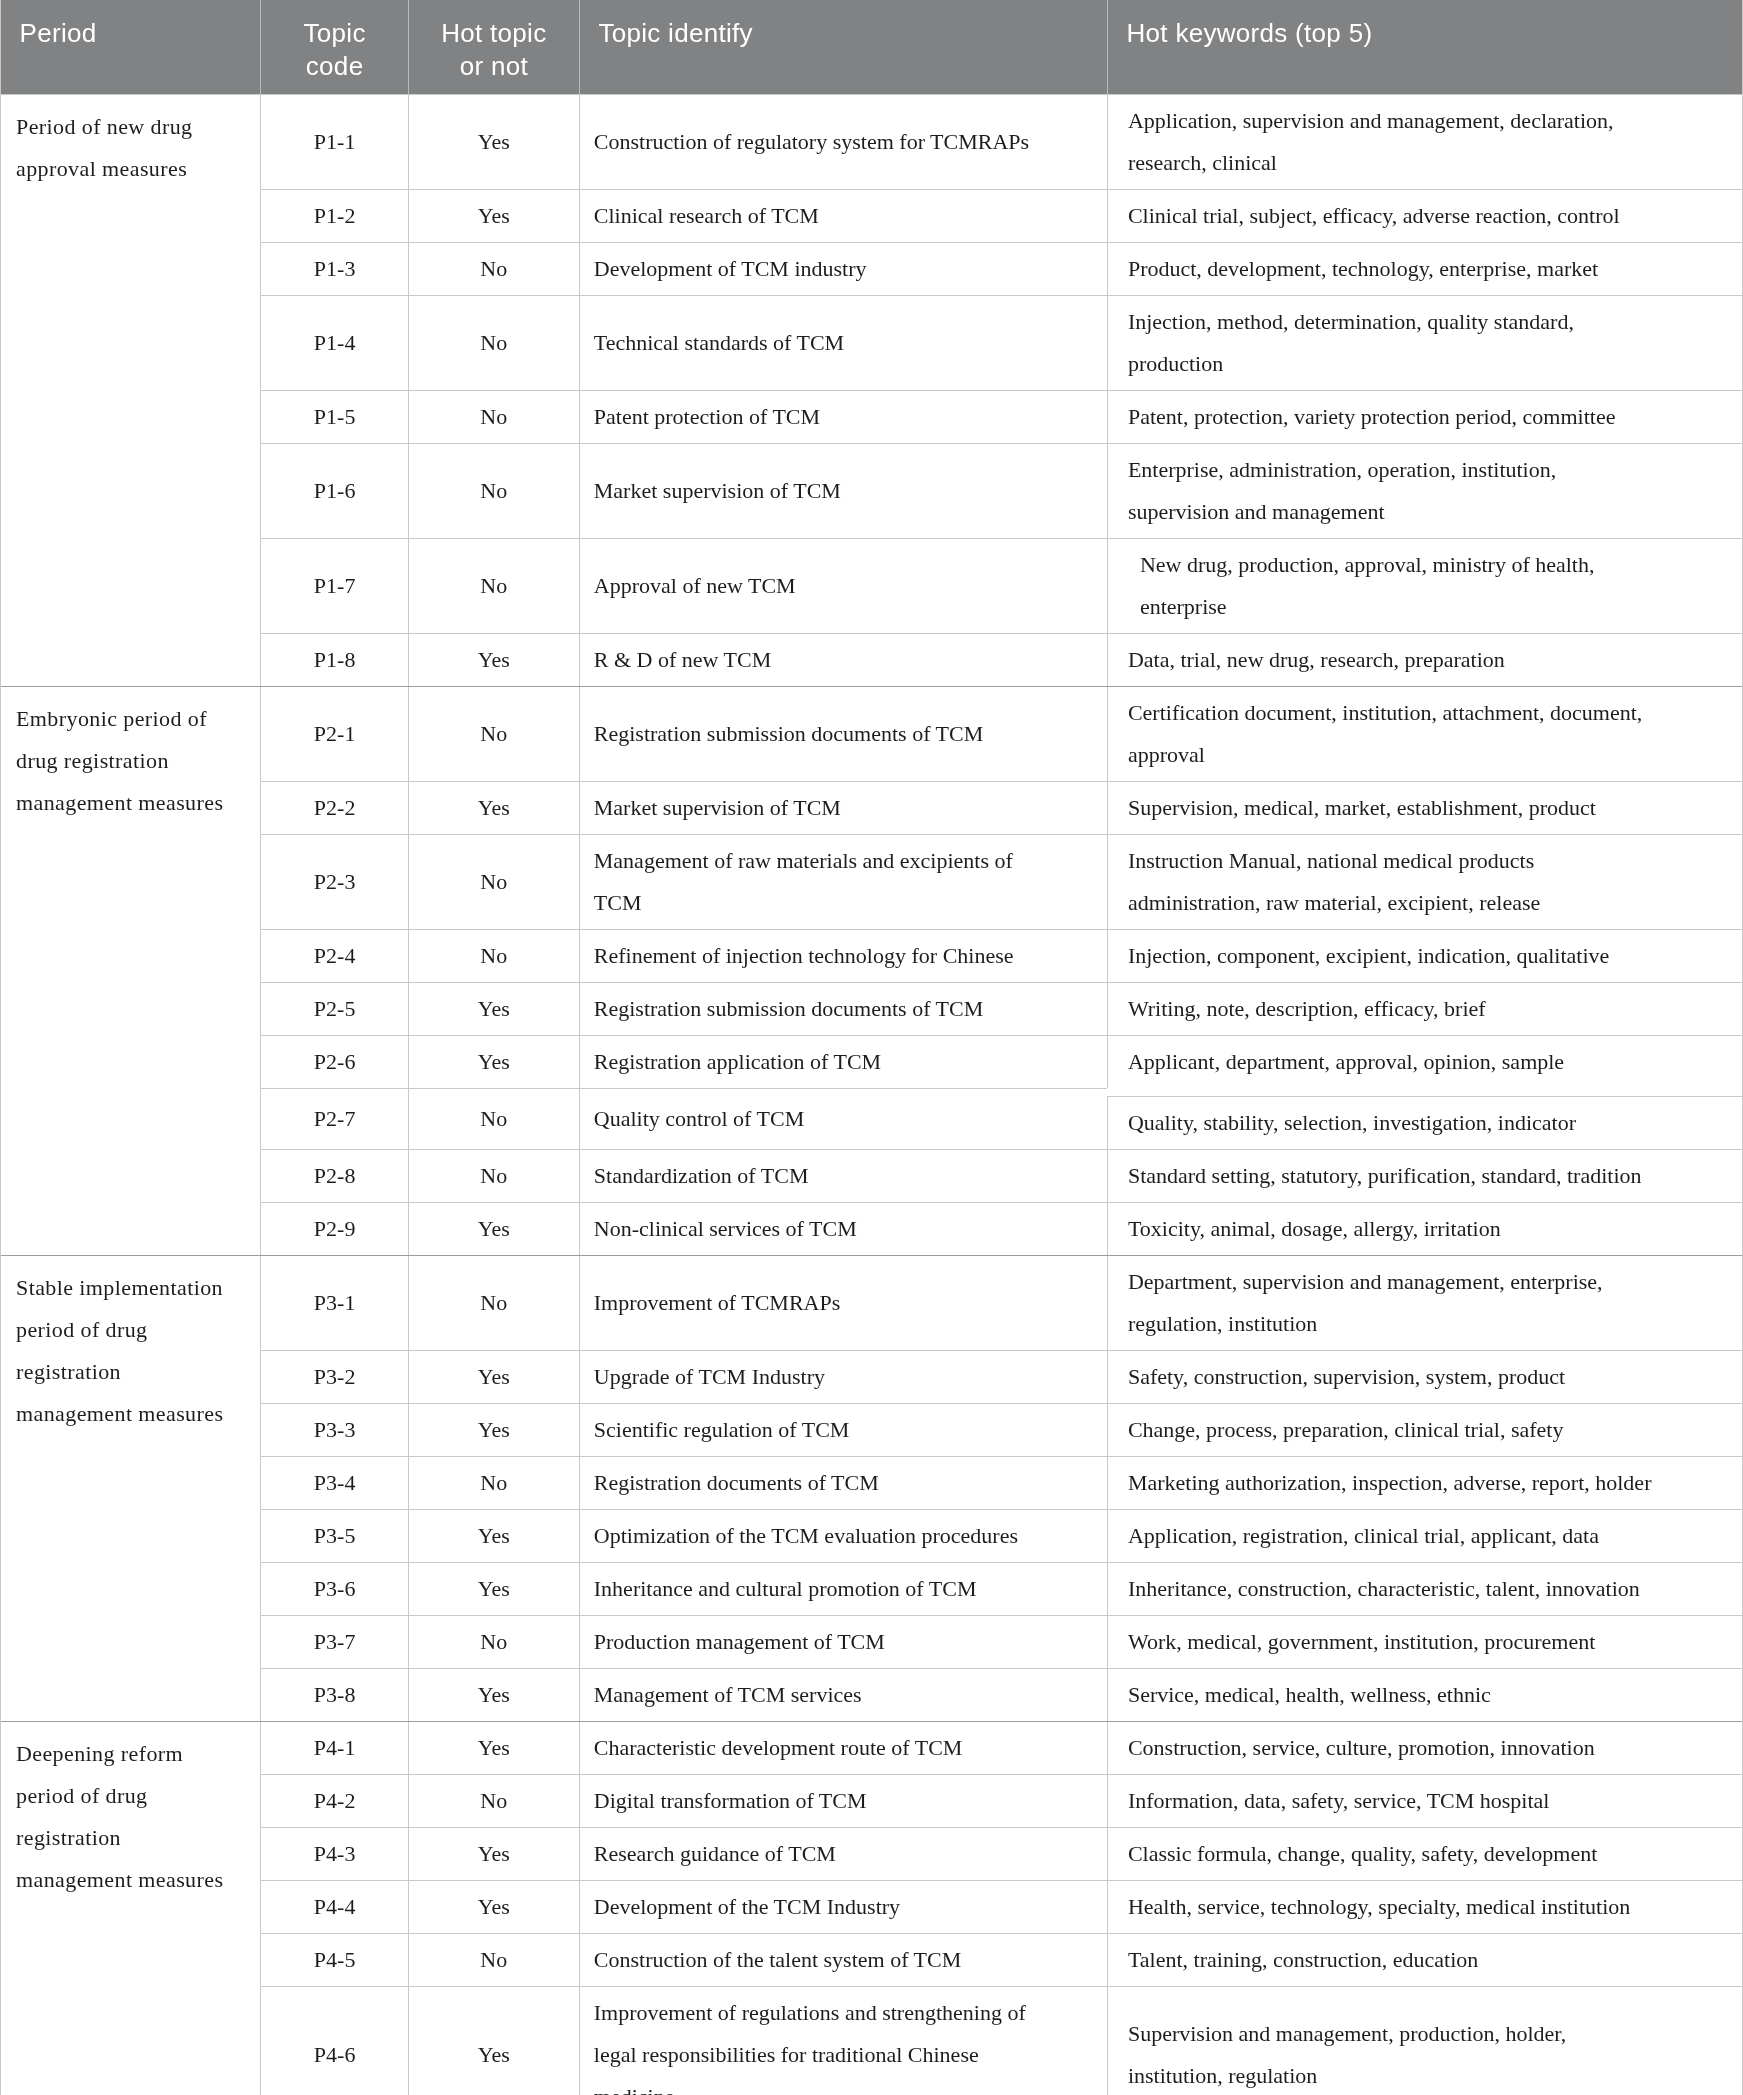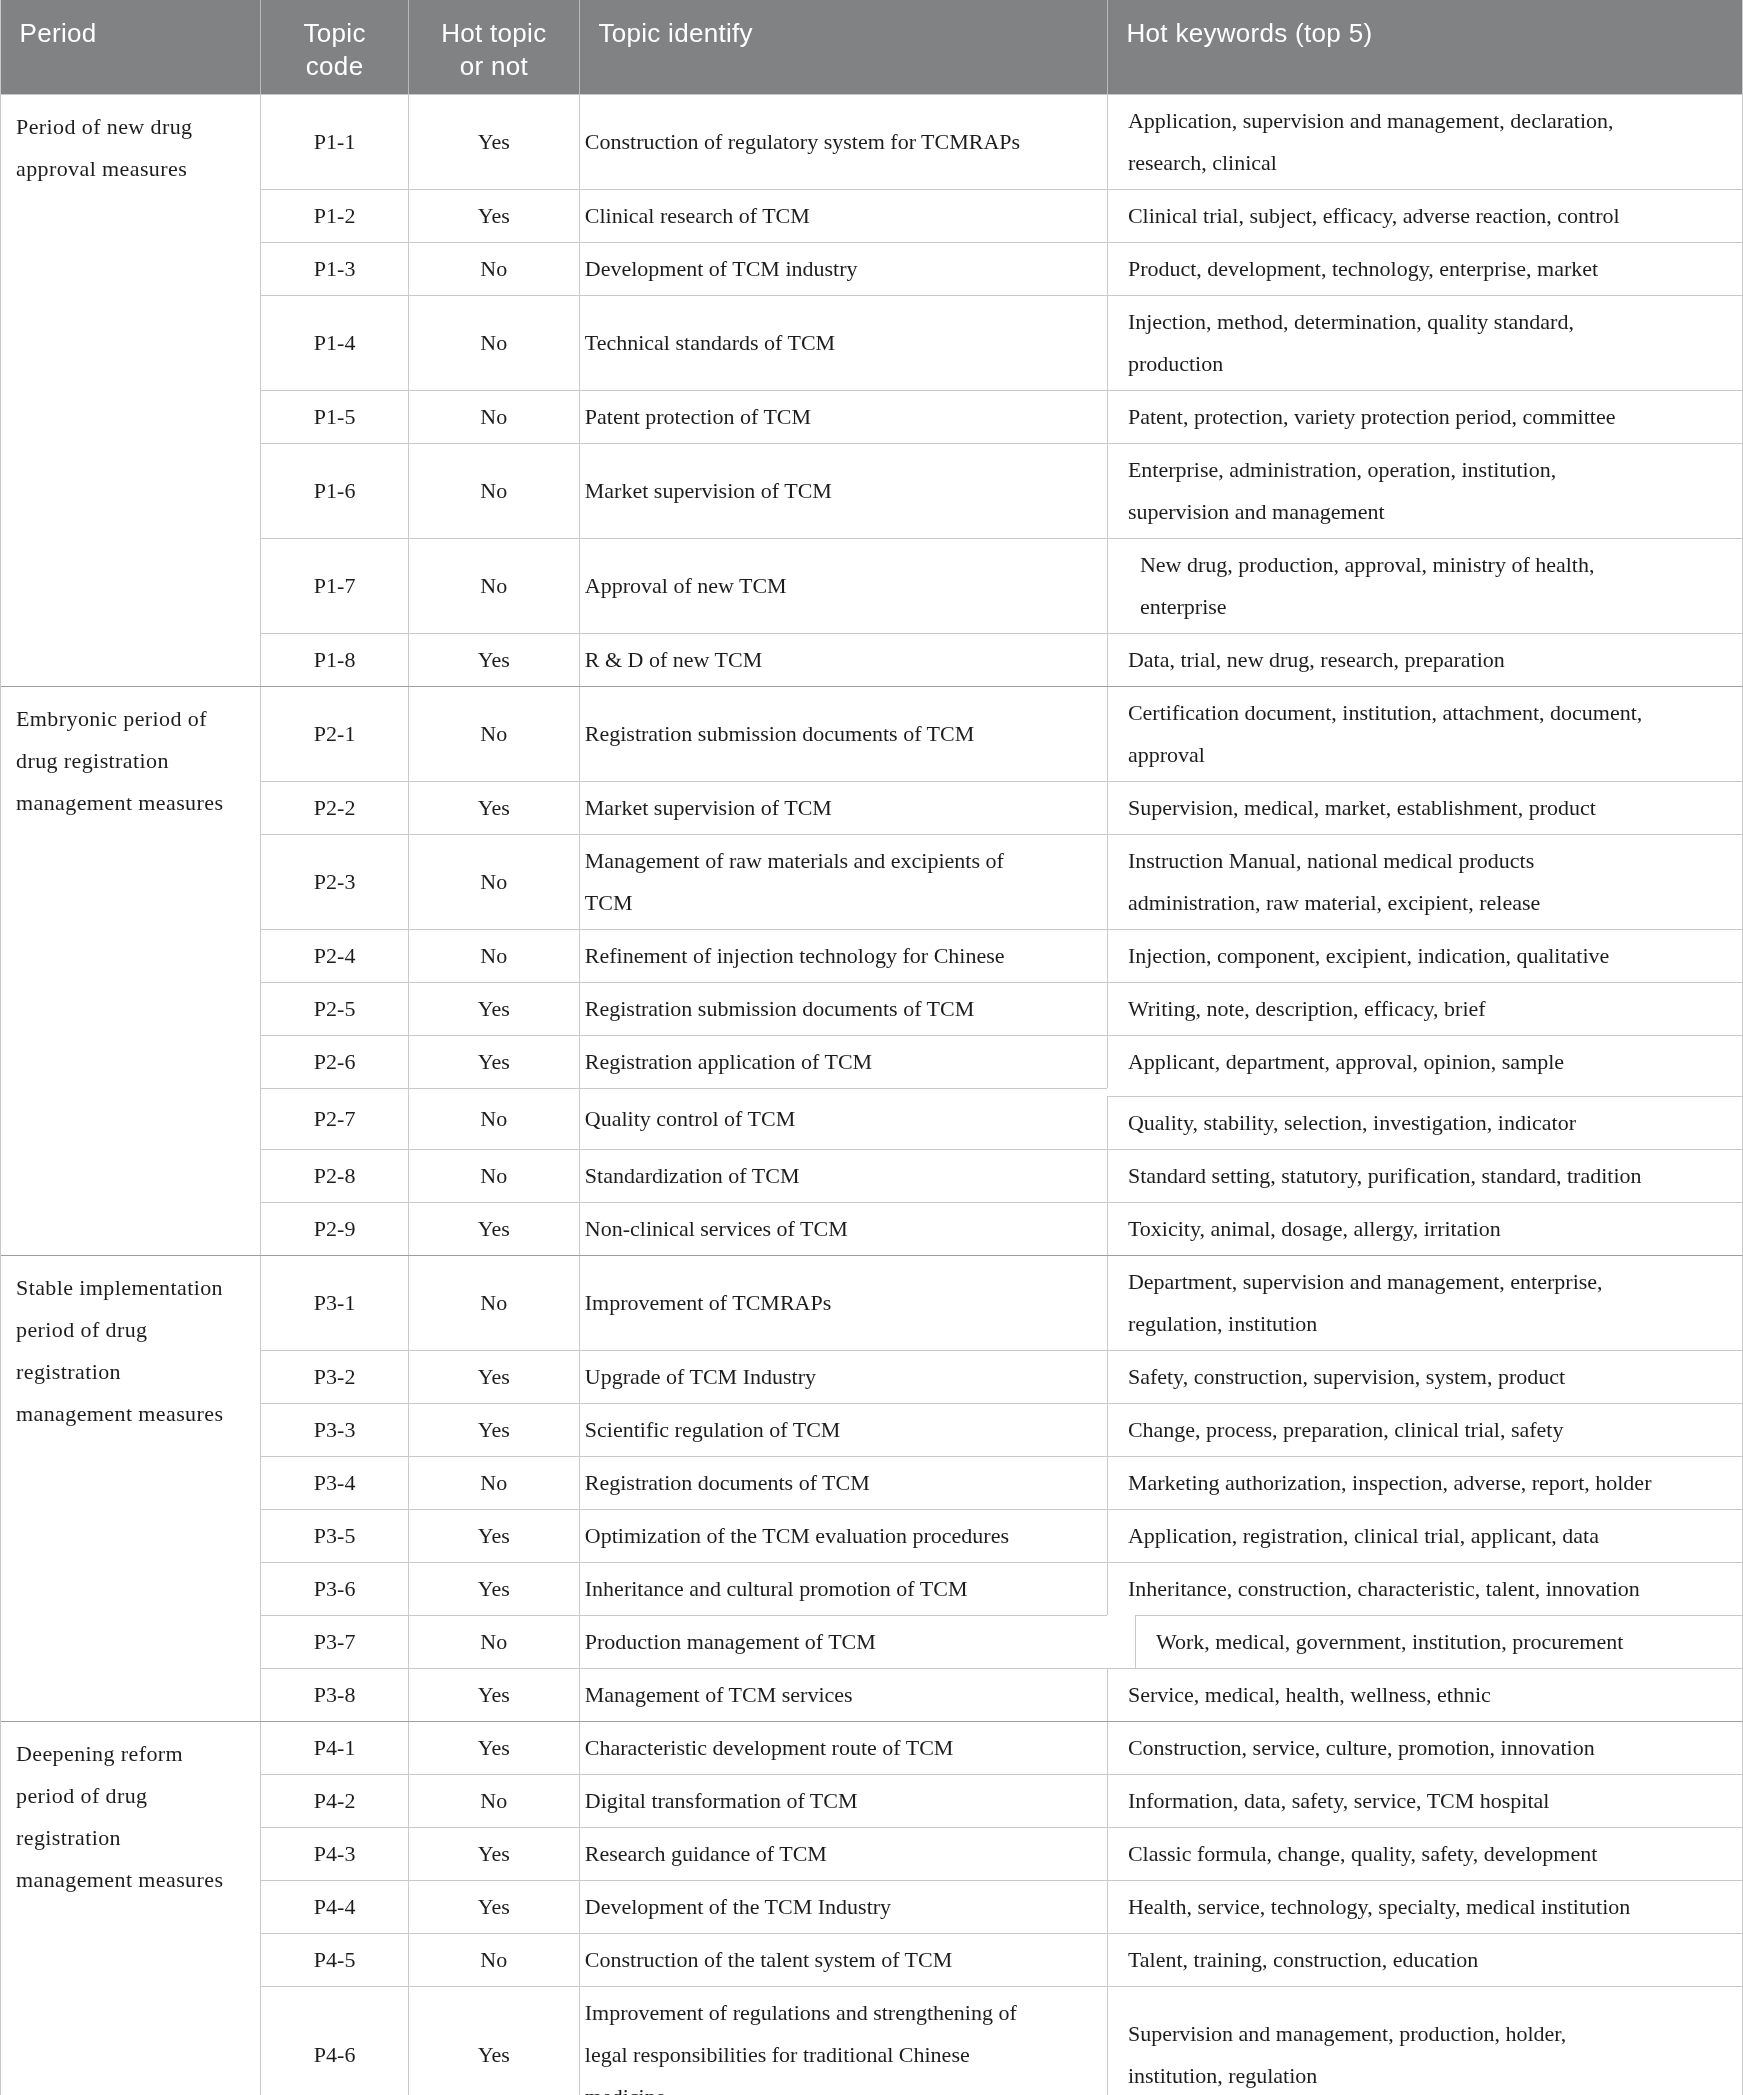--- a/index.html
+++ b/index.html
@@ -63,21 +63,21 @@
     white-space: pre-line;
     padding: 5px 11.8px;
   }
   .cell.period {
     grid-column: 1;
     align-items: flex-start;
     padding: 11px 8.4px 8.4px 15px;
     letter-spacing: 0.4px;
   }
   .cell.code, .cell.hot { justify-content: center; text-align: center; padding: 5px 5px; }
-  .cell.topic { padding-left: 5px; padding-right: 11.8px; }
+  .cell.topic { padding-left: 14px; padding-right: 11.8px; }
   .cell.kw    { padding-left: 20px; padding-right: 22px; }
   .cell.code, .cell.hot, .cell.topic, .cell.kw {
     border-left: 1.3px solid var(--grid-line);
   }
   .cell.bt { border-top: 1.3px solid var(--grid-line); }
 </style>
 </head>
 <body>
 
 <div class="table">
@@ -201,21 +201,21 @@
         <div class="cell hot bt" style="grid-area: 5 / 3;">Yes</div>
         <div class="cell topic bt" style="grid-area: 5 / 4;">Optimization of the TCM evaluation procedures</div>
         <div class="cell kw bt" style="grid-area: 5 / 5;">Application, registration, clinical trial, applicant, data</div>
         <div class="cell code bt" style="grid-area: 6 / 2;">P3-6</div>
         <div class="cell hot bt" style="grid-area: 6 / 3;">Yes</div>
         <div class="cell topic bt" style="grid-area: 6 / 4;">Inheritance and cultural promotion of TCM</div>
         <div class="cell kw bt" style="grid-area: 6 / 5;">Inheritance, construction, characteristic, talent, innovation</div>
         <div class="cell code bt" style="grid-area: 7 / 2;">P3-7</div>
         <div class="cell hot bt" style="grid-area: 7 / 3;">No</div>
         <div class="cell topic bt" style="grid-area: 7 / 4;">Production management of TCM</div>
-        <div class="cell kw bt" style="grid-area: 7 / 5; margin-left: 28px;">Work, medical, government, institution, procurement</div>
+        <div class="cell kw bt" style="grid-area: 7 / 5;">Work, medical, government, institution, procurement</div>
         <div class="cell code bt" style="grid-area: 8 / 2;">P3-8</div>
         <div class="cell hot bt" style="grid-area: 8 / 3;">Yes</div>
         <div class="cell topic bt" style="grid-area: 8 / 4;">Management of TCM services</div>
         <div class="cell kw bt" style="grid-area: 8 / 5;">Service, medical, health, wellness, ethnic</div>
       </div>
       <div class="section">
         <div class="cell period" style="grid-row: 1 / span 6;">Deepening reform
 period of drug
 registration
 management measures</div>

